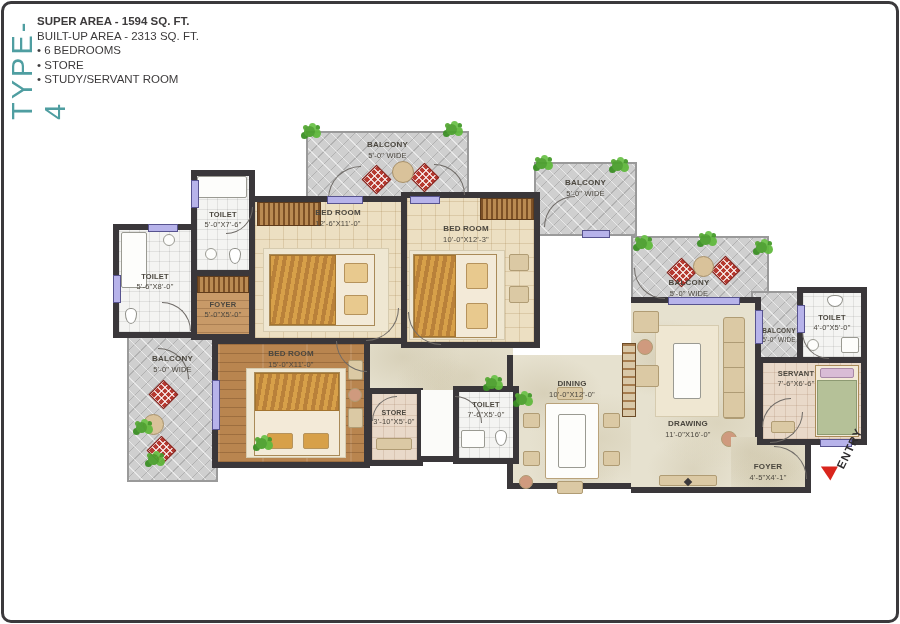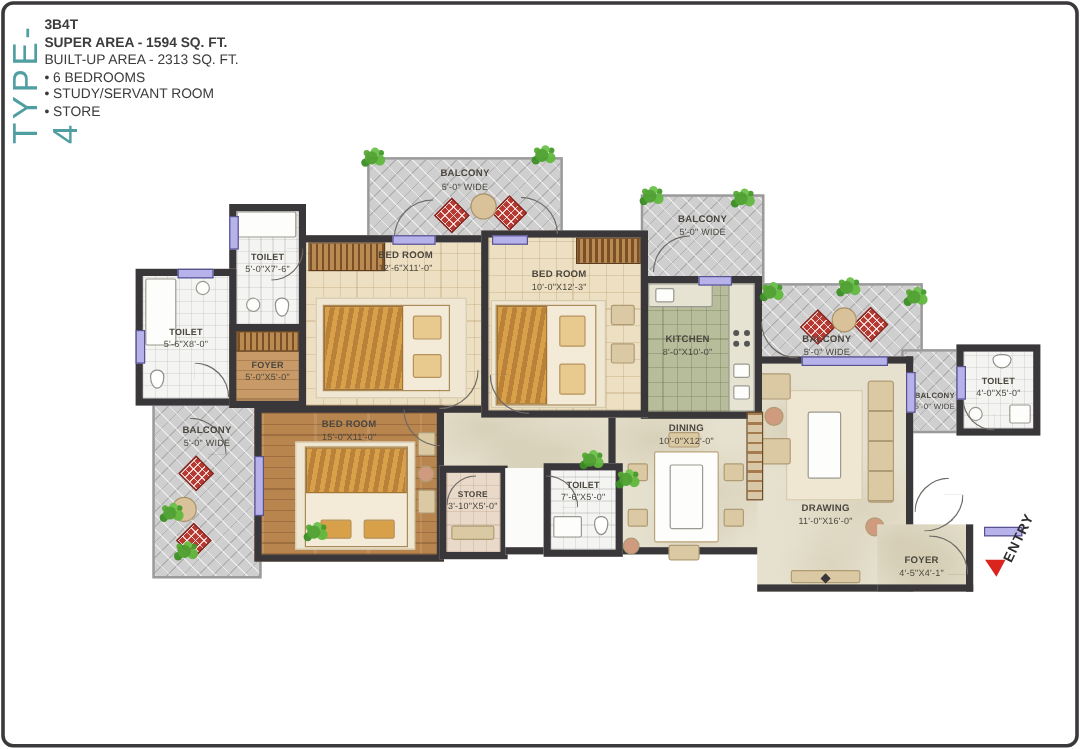--- a/index.html
+++ b/index.html
@@ -90,26 +90,25 @@
     font-weight:700;font-size:11.5px;letter-spacing:1px;color:#2e2c2e;}
 </style>
 </head>
 <body>
 
 <div id="canvas">
   <div class="frame"></div>
 
   <div class="type-vert">TYPE-4</div>
   <div class="hinfo">
-    <div class="b">3B4T</div>
     <div class="b">SUPER AREA - 1594 SQ. FT.</div>
     <div>BUILT-UP AREA - 2313 SQ. FT.</div>
     <div>• 6 BEDROOMS</div>
+    <div>• STORE</div>
     <div>• STUDY/SERVANT ROOM</div>
-    <div>• STORE</div>
   </div>
 
   <div class="room balc" style="left:306px;top:131px;width:163px;height:71px;">
     <div class="rlabel" style="left:0;right:0;top:7px;">
       <span class="rname">BALCONY</span>
       <span class="dims">5'-0" WIDE</span>
     </div>
     <div class="chair-red" style="left:58px;top:36px;"></div>
     <div class="chair-red" style="left:106px;top:34px;"></div>
     <div class="round-table" style="left:84px;top:28px;width:20px;height:20px;"></div>
@@ -144,21 +143,21 @@
 
   <div class="room balc" style="left:751px;top:291px;width:56px;height:70px;">
     <div class="rlabel tiny" style="left:0;right:0;top:34px;">
       <span class="rname">BALCONY</span>
       <span class="dims">5'-0" WIDE</span>
     </div>
   </div>
 
   <div class="room cream" style="left:366px;top:341px;width:147px;height:54px;"></div>
 
-  <div class="room cream" style="left:507px;top:328px;width:130px;height:134px;border-left:6px solid var(--wall_dark);border-bottom:6px solid var(--wall_dark);">
+  <div class="room cream" style="left:507px;top:355px;width:130px;height:134px;border-left:6px solid var(--wall_dark);border-bottom:6px solid var(--wall_dark);">
     <div class="rlabel" style="left:4px;width:110px;top:24px;">
       <span class="rname">DINING</span>
       <span class="dims">10'-0"X12'-0"</span>
     </div>
     <div class="fitem whitebox" style="left:32px;top:48px;width:54px;height:76px;border:1px solid #b9a27a;">
       <div class="fitem whitebox" style="left:12px;top:10px;width:28px;height:54px;"></div>
     </div>
     <div class="fitem tan" style="left:10px;top:58px;width:17px;height:15px;"></div>
     <div class="fitem tan" style="left:10px;top:96px;width:17px;height:15px;"></div>
     <div class="fitem tan" style="left:90px;top:58px;width:17px;height:15px;"></div>
@@ -187,37 +186,20 @@
 
   <div class="room cream" style="left:731px;top:437px;width:80px;height:56px;border-bottom:6px solid var(--wall_dark);border-right:6px solid var(--wall_dark);">
     <div class="rlabel" style="left:0;right:0;top:14px;margin-top:11px;">
       <span class="rname">FOYER</span>
       <span class="dims">4'-5"X4'-1"</span>
     </div>
   </div>
 
   <div class="fitem divider" style="left:622px;top:343px;width:14px;height:74px;z-index:5;"></div>
 
-  <div class="room wall olive" style="left:534px;top:230px;width:101px;height:119px;">
-    <div class="fitem whitebox" style="left:0;top:0;width:54px;height:20px;background:#e7e3d2;">
-      <div class="fitem whitebox" style="left:5px;top:3px;width:16px;height:12px;"></div>
-    </div>
-    <div class="fitem whitebox" style="left:67px;top:0;width:22px;height:107px;background:#e7e3d2;">
-      <div class="fitem" style="left:3px;top:38px;width:5px;height:5px;border-radius:50%;background:#555;"></div>
-      <div class="fitem" style="left:12px;top:38px;width:5px;height:5px;border-radius:50%;background:#555;"></div>
-      <div class="fitem" style="left:3px;top:47px;width:5px;height:5px;border-radius:50%;background:#555;"></div>
-      <div class="fitem" style="left:12px;top:47px;width:5px;height:5px;border-radius:50%;background:#555;"></div>
-      <div class="fitem whitebox" style="left:3px;top:66px;width:14px;height:12px;"></div>
-      <div class="fitem whitebox" style="left:3px;top:84px;width:14px;height:12px;"></div>
-    </div>
-    <div class="rlabel" style="left:0;width:66px;top:42px;">
-      <span class="rname">KITCHEN</span>
-      <span class="dims">8'-0"X10'-0"</span>
-    </div>
-  </div>
 
   <div class="room wall beige" style="left:249px;top:196px;width:158px;height:148px;">
     <div class="fitem wardrobe" style="left:2px;top:0;width:64px;height:24px;"></div>
     <div class="rlabel" style="left:28px;width:110px;top:6px;">
       <span class="rname">BED ROOM</span>
       <span class="dims">12'-6"X11'-0"</span>
     </div>
     <div class="fitem rug" style="left:8px;top:46px;width:126px;height:84px;"></div>
     <div class="fitem bed" style="left:14px;top:52px;width:106px;height:72px;">
       <div class="fitem blanket" style="left:0;top:0;width:66px;height:70px;"></div>
@@ -308,20 +290,31 @@
   <div class="room wall white-tile" style="left:797px;top:287px;width:70px;height:76px;">
     <div class="fitem wc" style="left:24px;top:2px;width:16px;height:12px;"></div>
     <div class="rlabel" style="left:0;right:0;top:20px;font-size:7.5px;">
       <span class="rname">TOILET</span>
       <span class="dims">4'-0"X5'-0"</span>
     </div>
     <div class="fitem whitebox" style="left:38px;top:44px;width:18px;height:16px;"></div>
     <div class="fitem whitebox round" style="left:4px;top:46px;width:12px;height:12px;"></div>
   </div>
 
+  <div class="room wall pinkfloor" style="left:757px;top:357px;width:110px;height:88px;">
+    <div class="rlabel" style="left:2px;width:62px;top:6px;font-size:7.5px;">
+      <span class="rname">SERVANT</span>
+      <span class="dims">7'-6"X6'-6"</span>
+    </div>
+    <div class="fitem bed" style="left:52px;top:2px;width:44px;height:72px;">
+      <div class="fitem pillow" style="left:4px;top:2px;width:34px;height:10px;background:#d9bcd6;border-color:#a888a6;"></div>
+      <div class="fitem" style="left:1px;top:14px;width:40px;height:55px;background:#b5c198;border:1px solid #8d9a72;"></div>
+    </div>
+    <div class="fitem tan" style="left:8px;top:58px;width:24px;height:12px;"></div>
+  </div>
 
   <div class="window" style="left:327px;top:196px;width:34px;height:6px;"></div>
   <div class="window" style="left:410px;top:196px;width:28px;height:6px;"></div>
   <div class="window" style="left:191px;top:180px;width:6px;height:26px;"></div>
   <div class="window" style="left:148px;top:224px;width:28px;height:6px;"></div>
   <div class="window" style="left:113px;top:275px;width:6px;height:26px;"></div>
   <div class="window" style="left:582px;top:230px;width:26px;height:6px;"></div>
   <div class="window" style="left:668px;top:297px;width:70px;height:6px;"></div>
   <div class="window" style="left:212px;top:380px;width:6px;height:48px;"></div>
   <div class="window" style="left:755px;top:310px;width:6px;height:32px;"></div>

